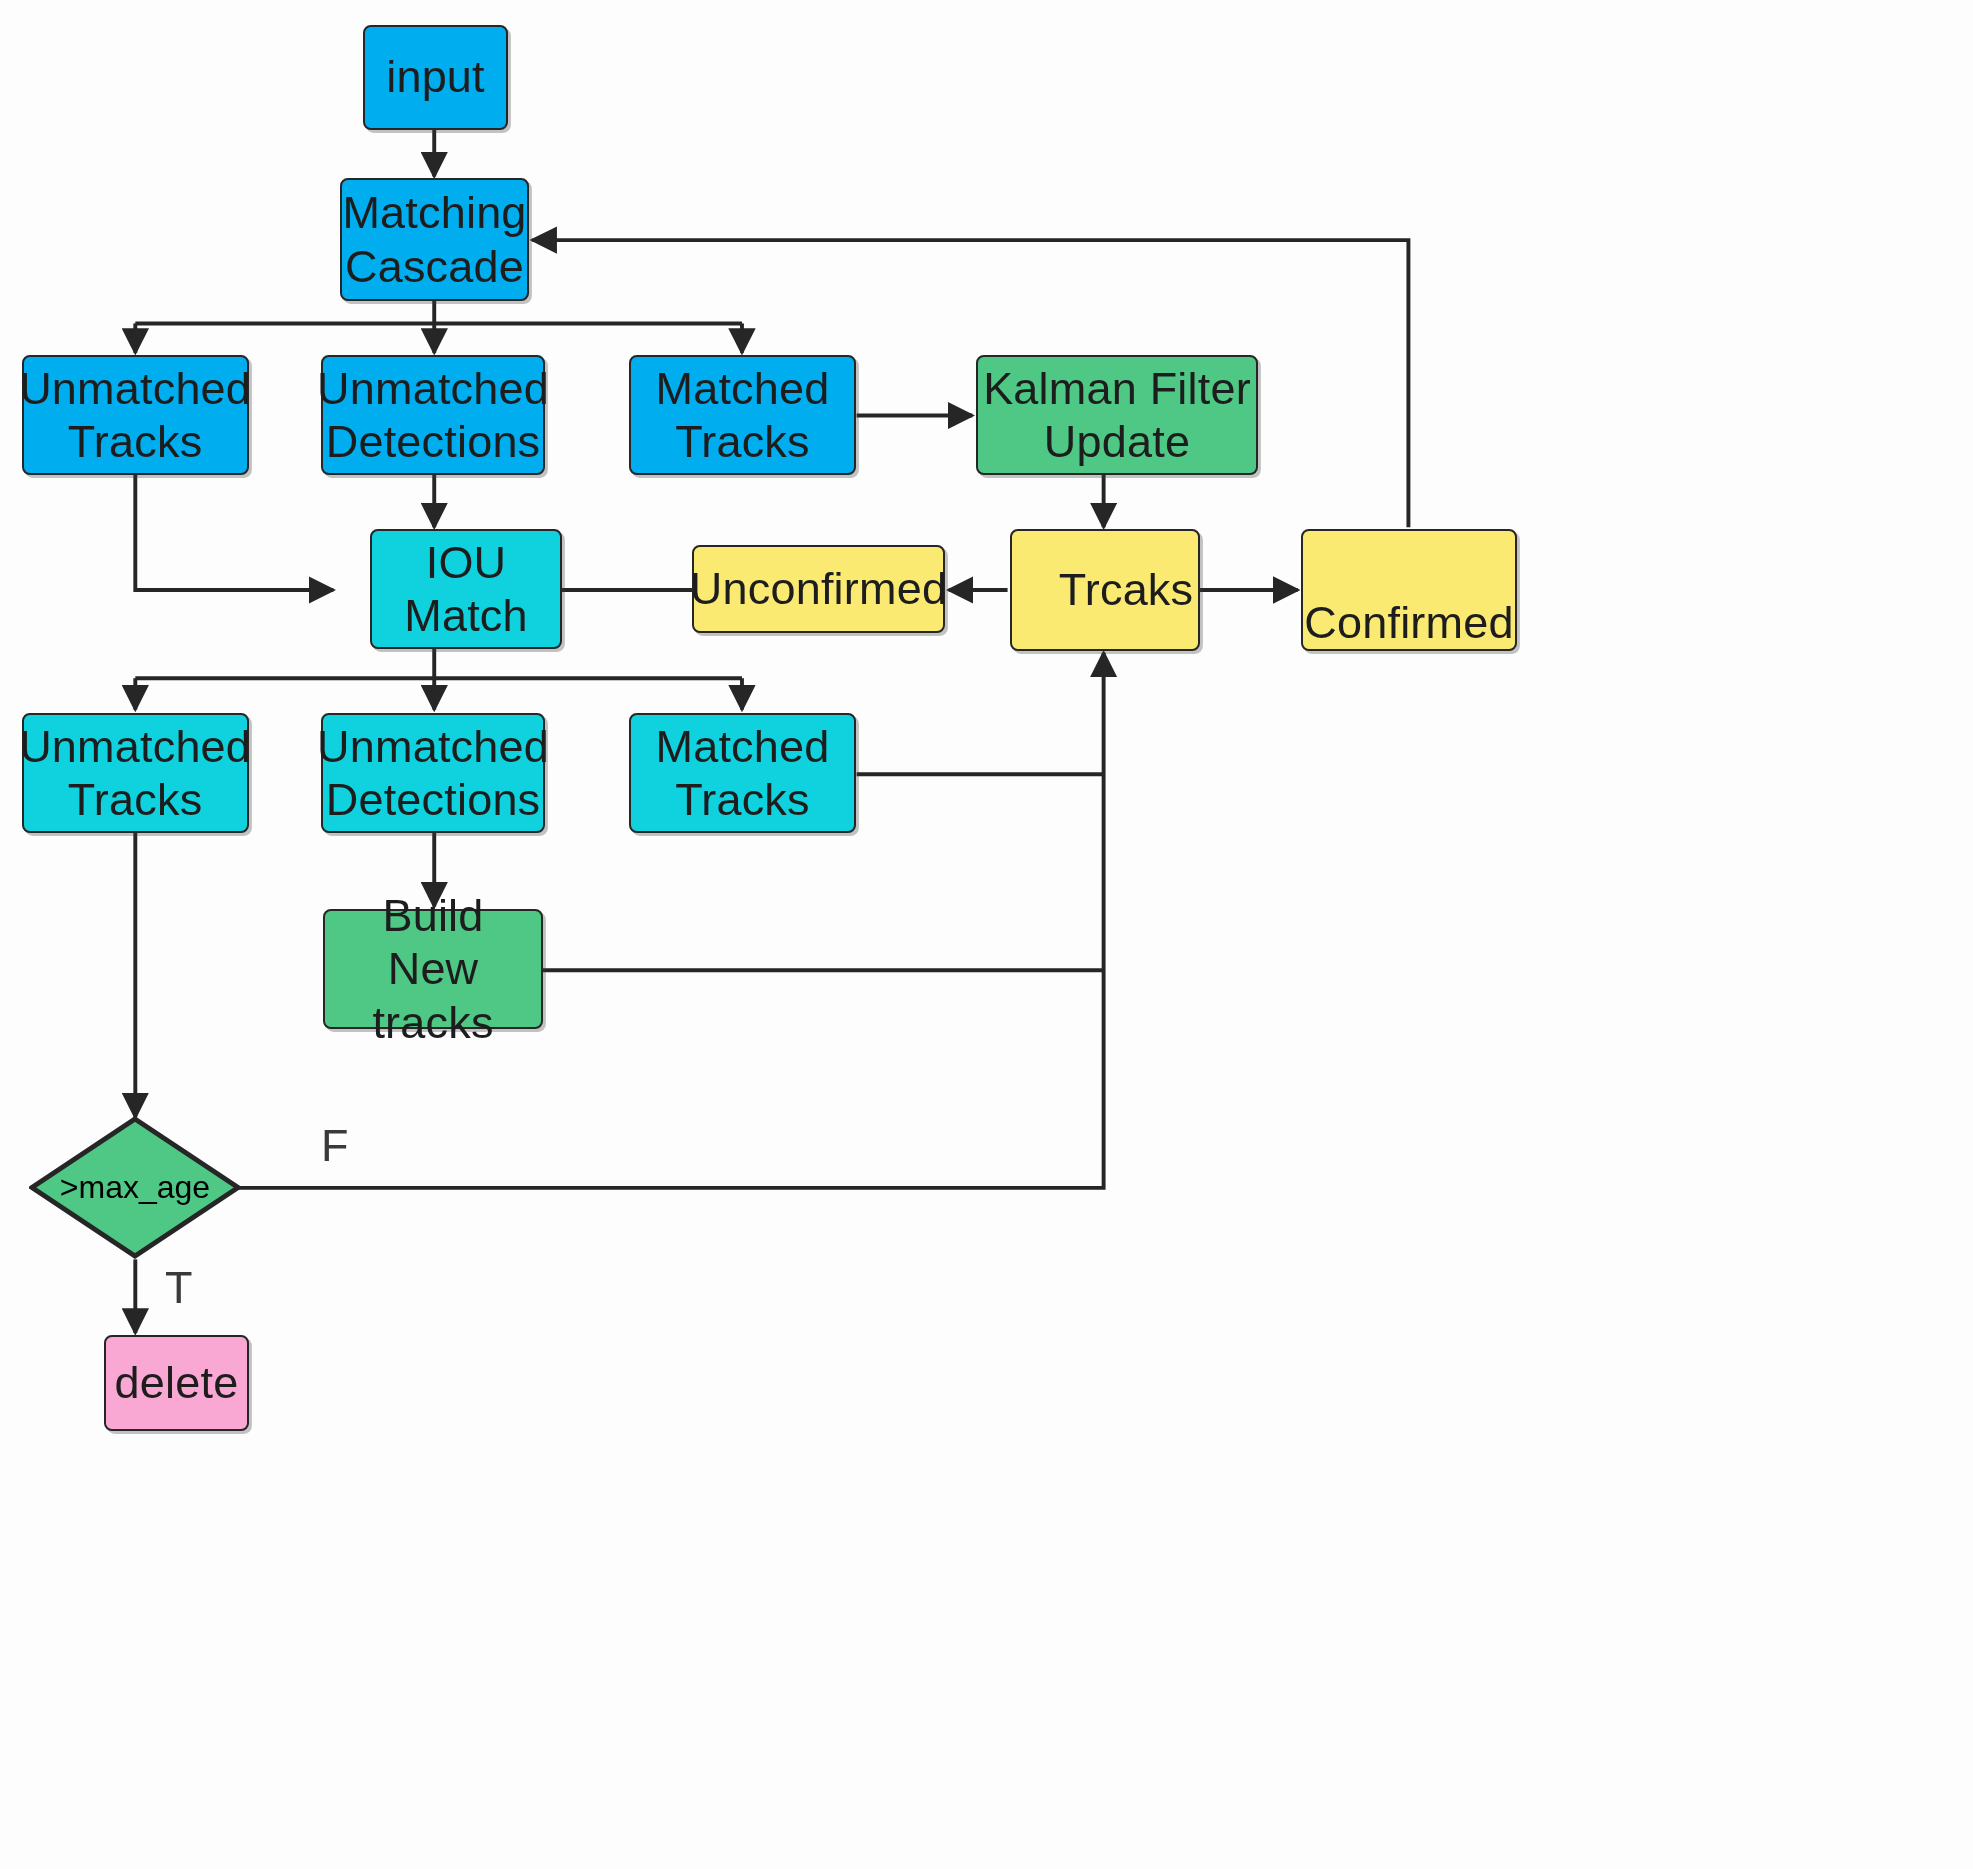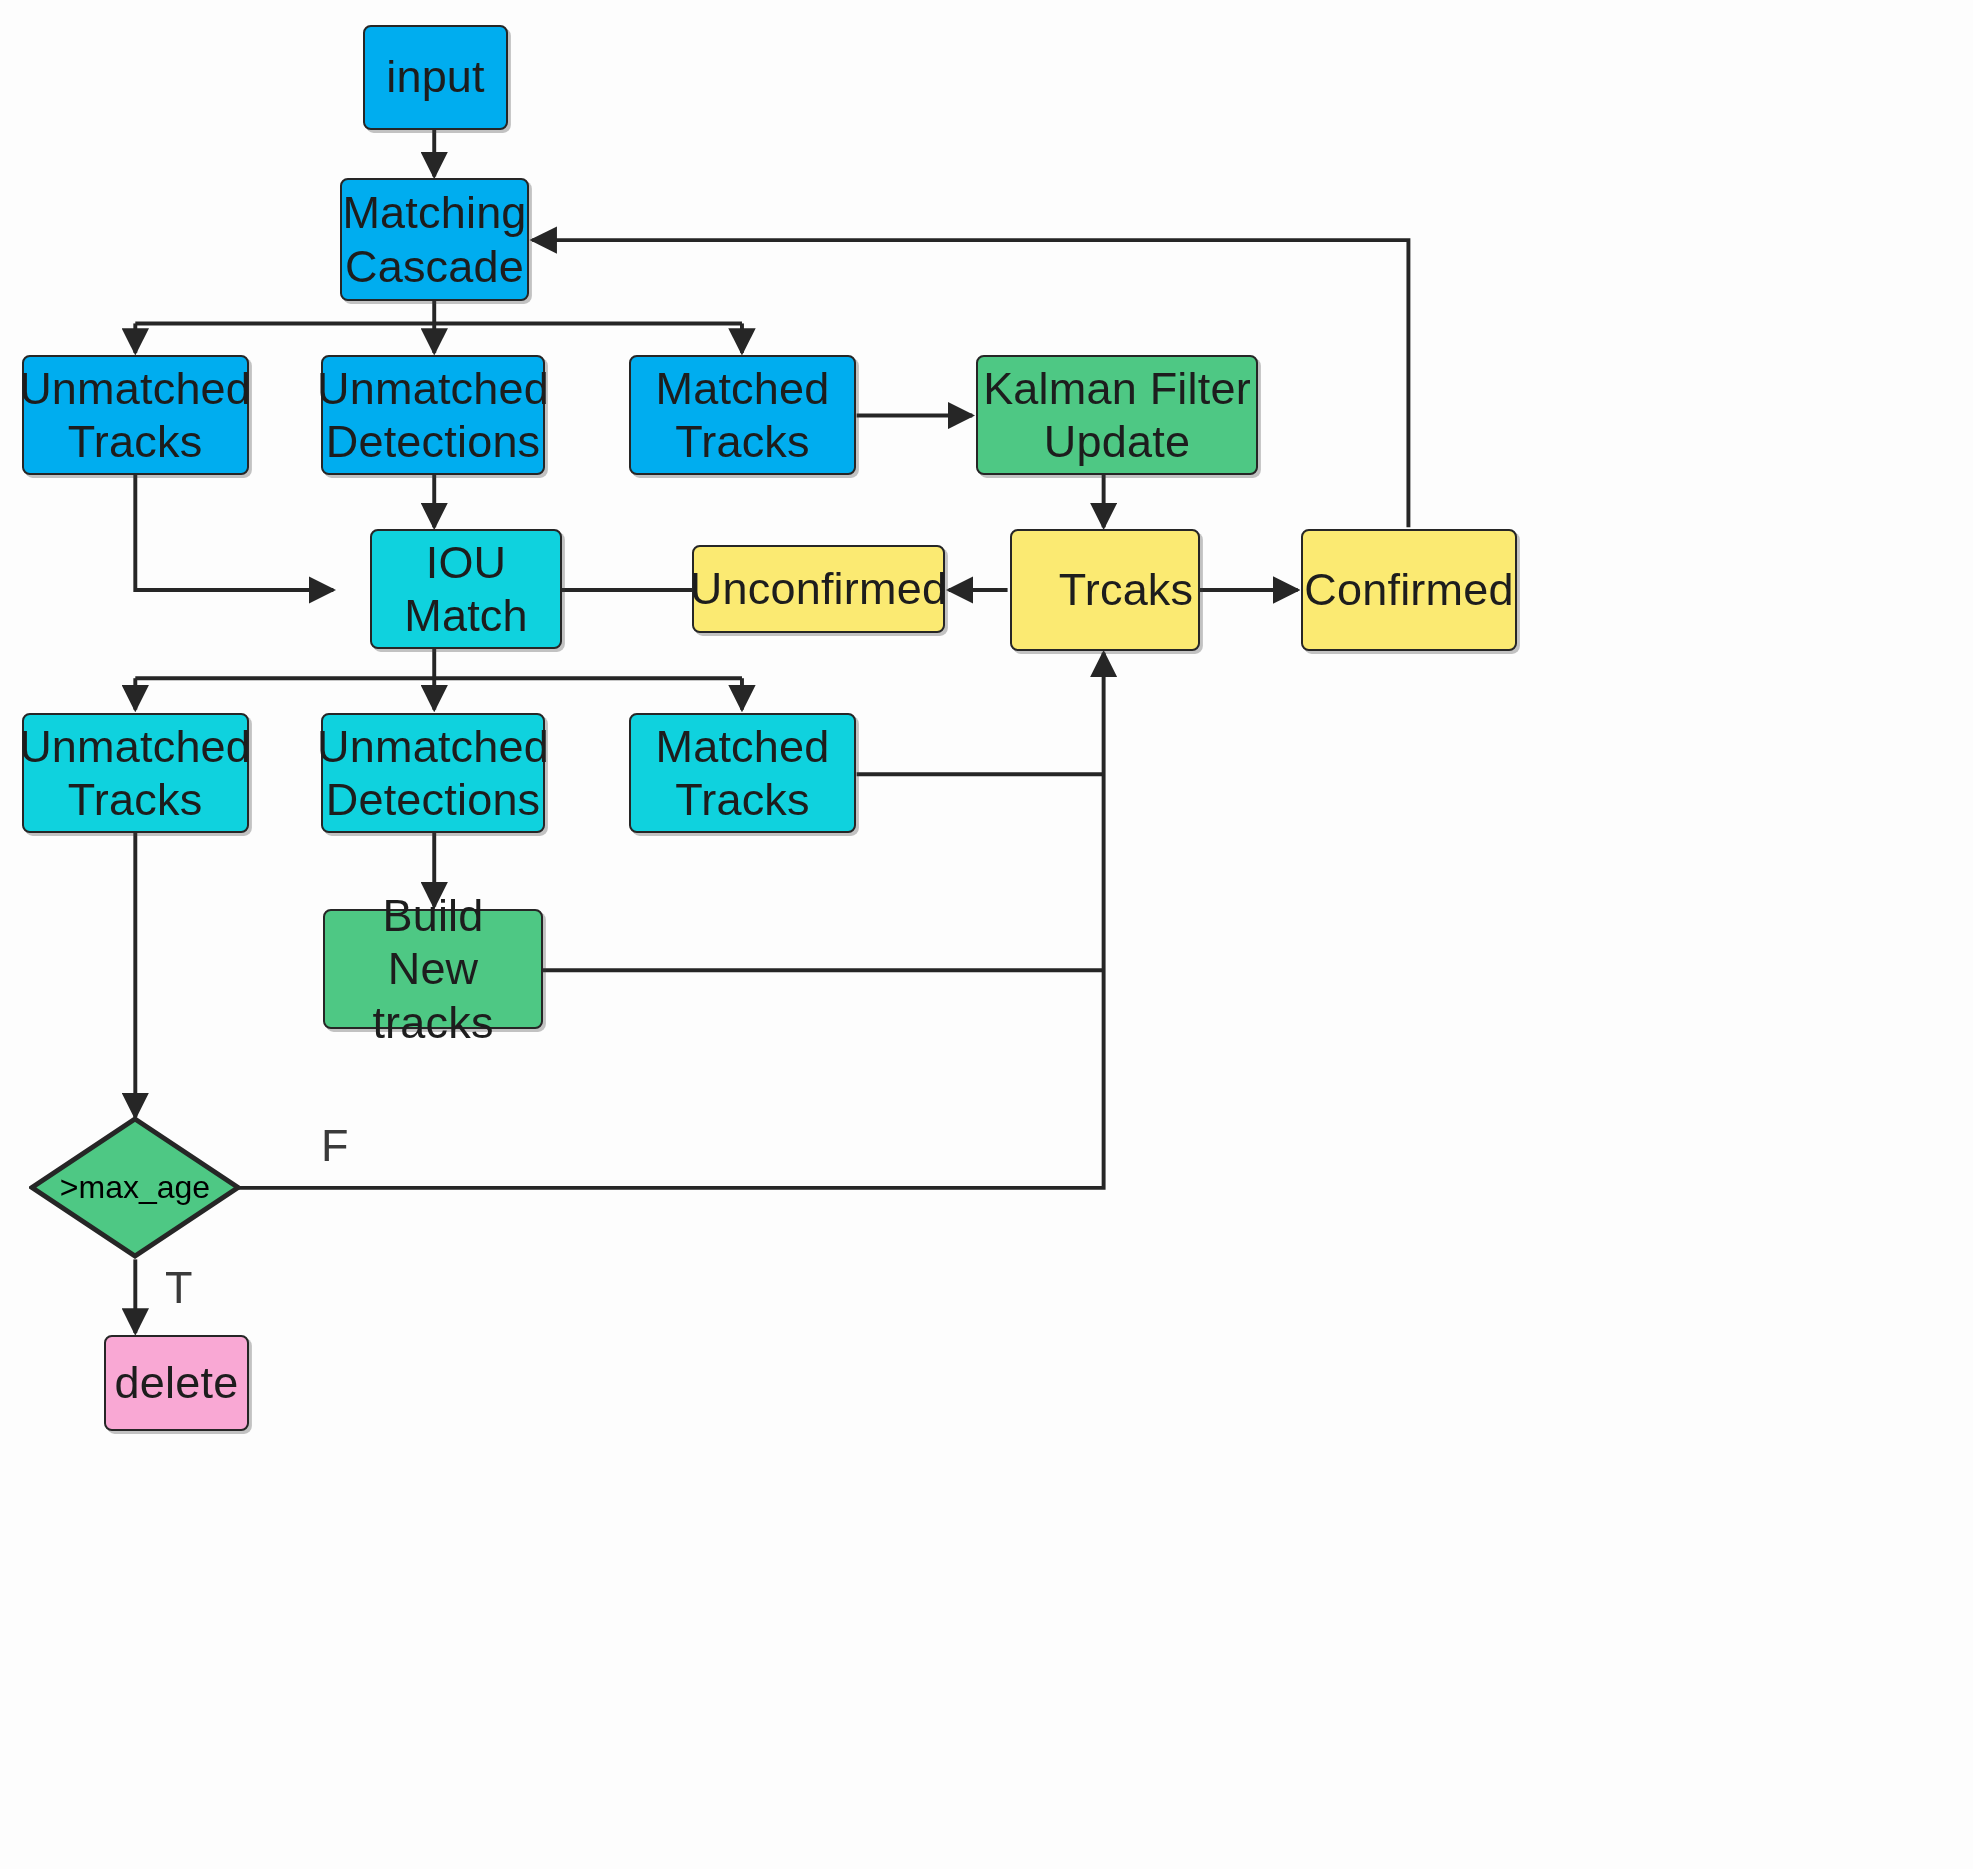--- a/index.html
+++ b/index.html
@@ -131,21 +131,21 @@
   </div>
 
   <div class="node" style="left:692px;top:545px;width:253px;height:88px;background:#fbea72;">
     <span>Unconfirmed</span>
   </div>
 
   <div class="node" style="left:1010px;top:529px;width:190px;height:122px;background:#fbea72;padding-left:42px;">
     <span>Trcaks</span>
   </div>
 
-  <div class="node" style="left:1301px;top:529px;width:216px;height:122px;background:#fbea72;">
+  <div class="node" style="left:1301px;top:529px;width:216px;height:122px;background:#fbea72;align-items:flex-end;">
     <span>Confirmed</span>
   </div>
 
   <div class="node" style="left:21.6px;top:713px;width:227px;height:120px;background:#0fd2de;">
     <span>Unmatched
 Tracks</span>
   </div>
 
   <div class="node" style="left:321px;top:713px;width:224px;height:120px;background:#0fd2de;">
     <span>Unmatched

